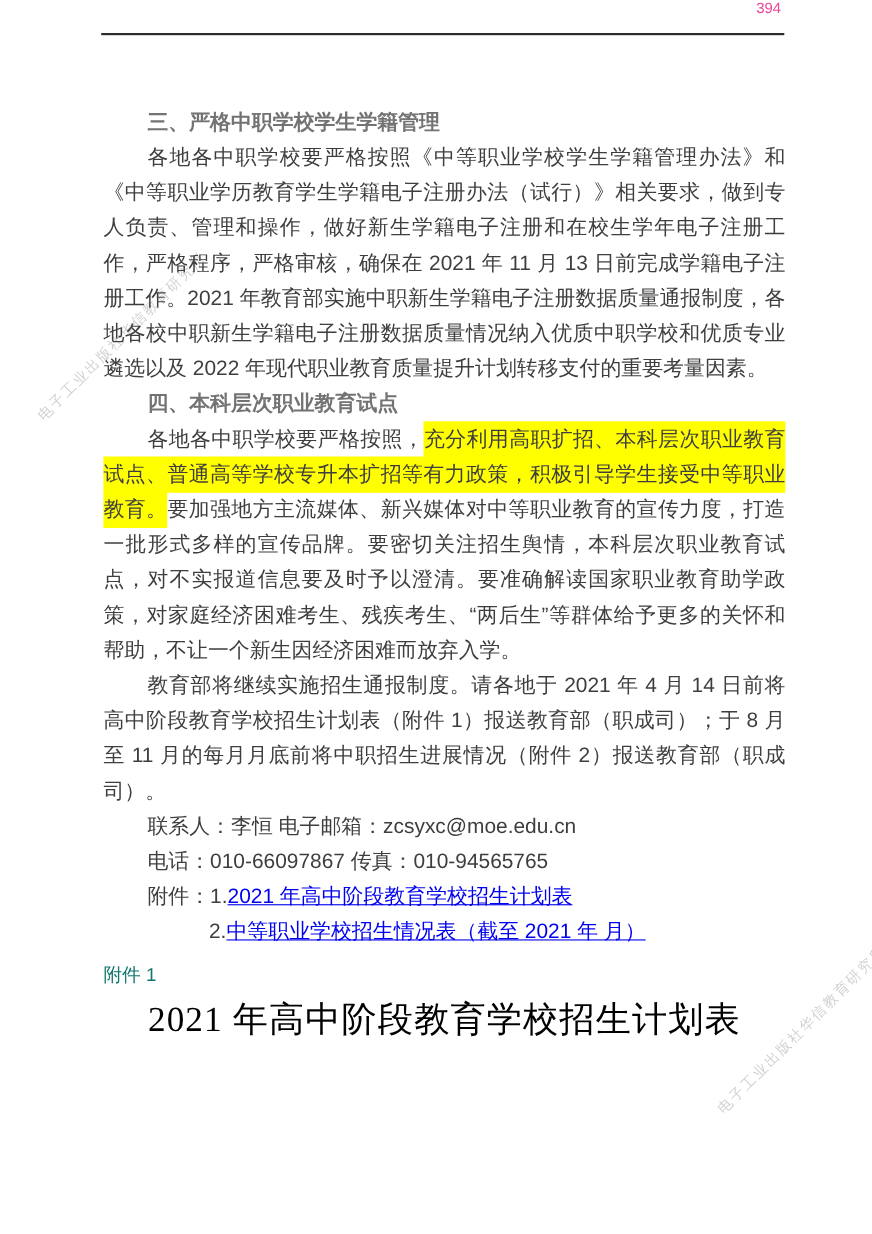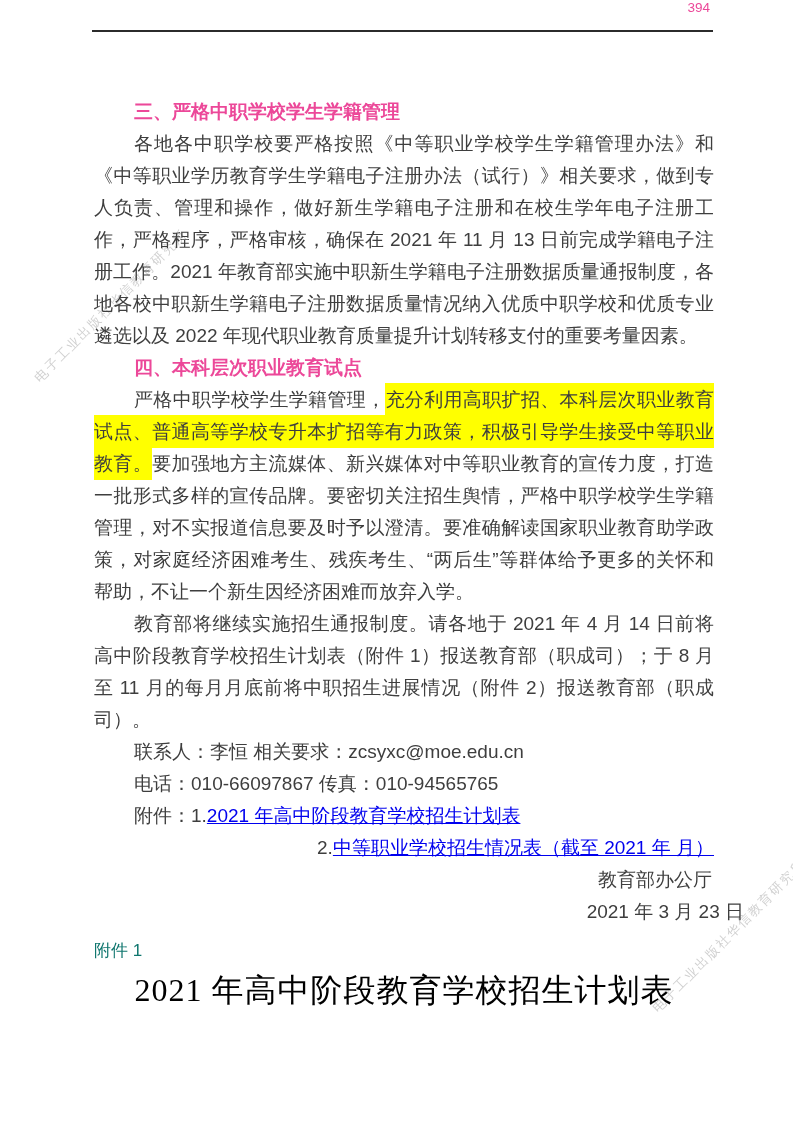--- a/index.html
+++ b/index.html
@@ -33,32 +33,32 @@
   }
   .wm1{left:-10px;top:258px;}
   .wm2{left:608px;top:888px;}
   .content{
     position:absolute;left:94px;top:96px;width:620px;
     font-size:19px;line-height:32px;
     text-align:justify;
   }
   .hd{
     margin:0;font-size:19px;line-height:32px;
-    font-weight:700;color:#ec4899;
+    font-weight:700;color:#737373;
     text-indent:40px;text-align:left;
   }
   .para{margin:0;text-indent:40px;}
   mark{
     background:var(--highlight,#ffff00);
     color:inherit;
     padding:6px 0;
   }
   .line{text-align:left;}
   .indent{padding-left:40px;}
-  .att2{padding-left:96px;text-align:right;}
+  .att2{padding-left:96px;}
   .doclink{
     color:var(--link,#0000ee);
     text-decoration:underline;
     cursor:pointer;
   }
   .signoff{
     text-align:right;
     margin-right:-30px;
   }
   .signer{padding-right:32px;}
@@ -90,33 +90,29 @@
   <div class="top-rule"></div>
 
   <div class="content">
 
     <h3 class="hd">三、严格中职学校学生学籍管理</h3>
 
     <p class="para">各地各中职学校要严格按照《中等职业学校学生学籍管理办法》和《中等职业学历教育学生学籍电子注册办法（试行）》相关要求，做到专人负责、管理和操作，做好新生学籍电子注册和在校生学年电子注册工作，严格程序，严格审核，确保在 2021 年 11 月 13 日前完成学籍电子注册工作。2021 年教育部实施中职新生学籍电子注册数据质量通报制度，各地各校中职新生学籍电子注册数据质量情况纳入优质中职学校和优质专业遴选以及 2022 年现代职业教育质量提升计划转移支付的重要考量因素。</p>
 
     <h3 class="hd">四、本科层次职业教育试点</h3>
 
-    <p class="para"><span>严格中职学校学生学籍管理，</span><mark>充分利用高职扩招、本科层次职业教育试点、普通高等学校专升本扩招等有力政策，积极引导学生接受中等职业教育。</mark><span>要加强地方主流媒体、新兴媒体对中等职业教育的宣传力度，打造一批形式多样的宣传品牌。要密切关注招生舆情，严格中职学校学生学籍管理，对不实报道信息要及时予以澄清。要准确解读国家职业教育助学政策，对家庭经济困难考生、残疾考生、“两后生”等群体给予更多的关怀和帮助，不让一个新生因经济困难而放弃入学。</span></p>
+    <p class="para"><span>各地各中职学校要严格按照，</span><mark>充分利用高职扩招、本科层次职业教育试点、普通高等学校专升本扩招等有力政策，积极引导学生接受中等职业教育。</mark><span>要加强地方主流媒体、新兴媒体对中等职业教育的宣传力度，打造一批形式多样的宣传品牌。要密切关注招生舆情，本科层次职业教育试点，对不实报道信息要及时予以澄清。要准确解读国家职业教育助学政策，对家庭经济困难考生、残疾考生、“两后生”等群体给予更多的关怀和帮助，不让一个新生因经济困难而放弃入学。</span></p>
 
     <p class="para">教育部将继续实施招生通报制度。请各地于 2021 年 4 月 14 日前将高中阶段教育学校招生计划表（附件 1）报送教育部（职成司）；于 8 月至 11 月的每月月底前将中职招生进展情况（附件 2）报送教育部（职成司）。</p>
 
-    <div class="line indent">联系人：李恒 相关要求：zcsyxc@moe.edu.cn</div>
+    <div class="line indent">联系人：李恒 电子邮箱：zcsyxc@moe.edu.cn</div>
     <div class="line indent">电话：010-66097867 传真：010-94565765</div>
 
     <div class="line indent"><span>附件：</span><span>1.</span><a class="doclink">2021 年高中阶段教育学校招生计划表</a></div>
 
     <div class="line att2"><span>2.</span><a class="doclink">中等职业学校招生情况表（截至 2021 年 月）</a></div>
 
-    <div class="signoff">
-      <div class="signer">教育部办公厅</div>
-      <div class="date">2021 年 3 月 23 日</div>
-    </div>
 
     <div class="appendix-label">附件 1</div>
     <div class="appendix-title">2021 年高中阶段教育学校招生计划表</div>
 
   </div>
 </div>
 
 </body></html>

